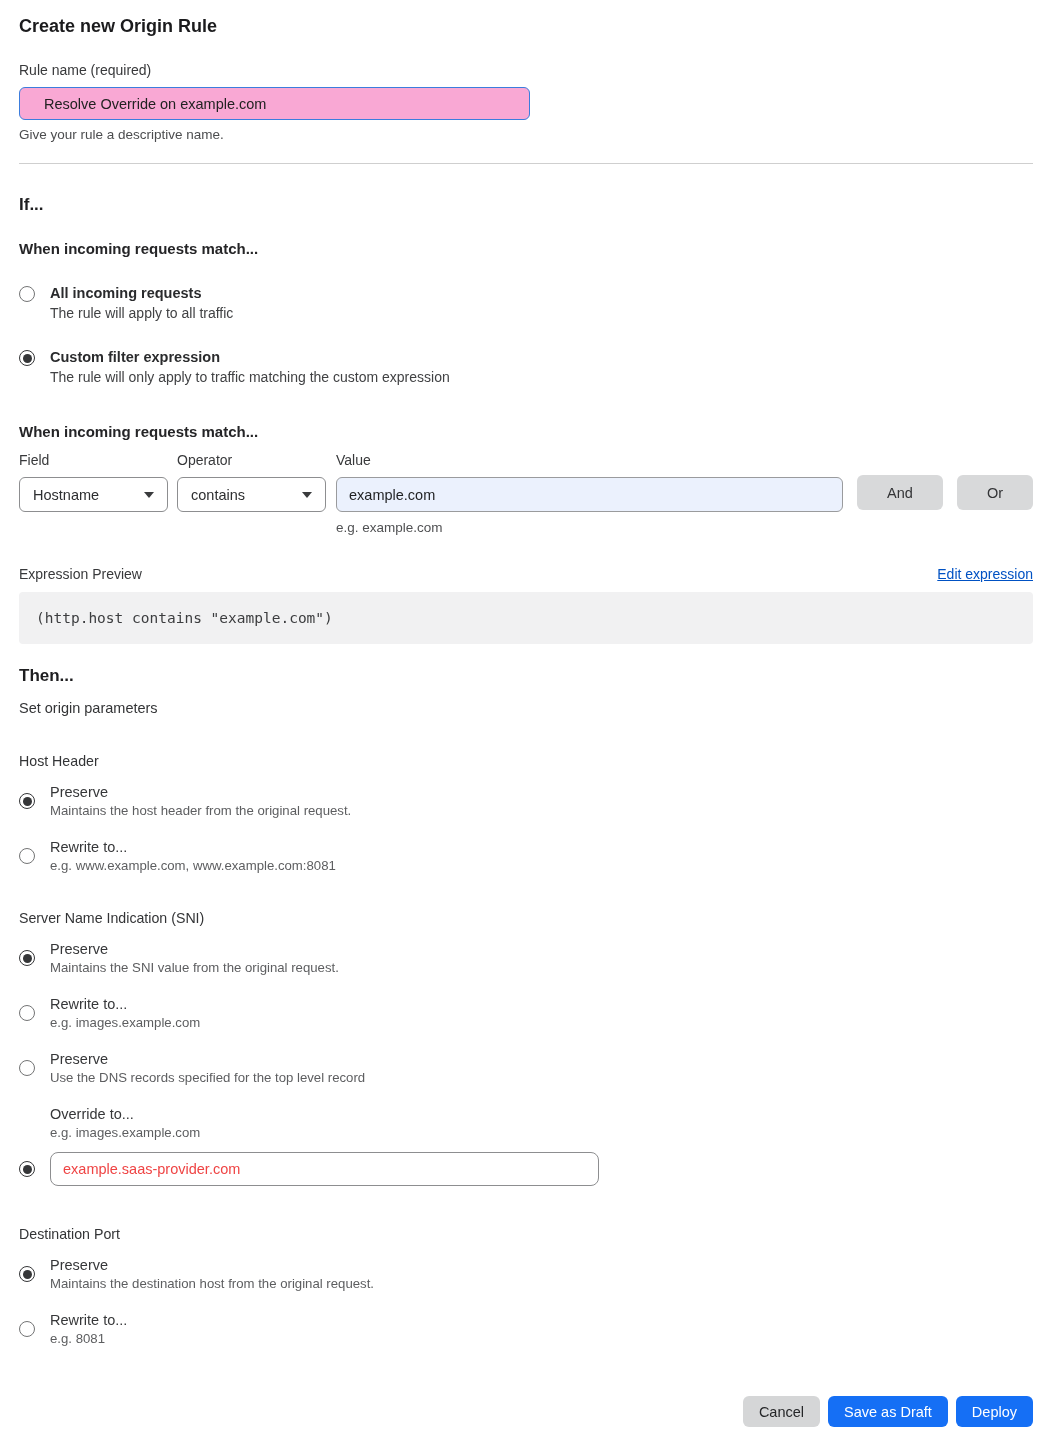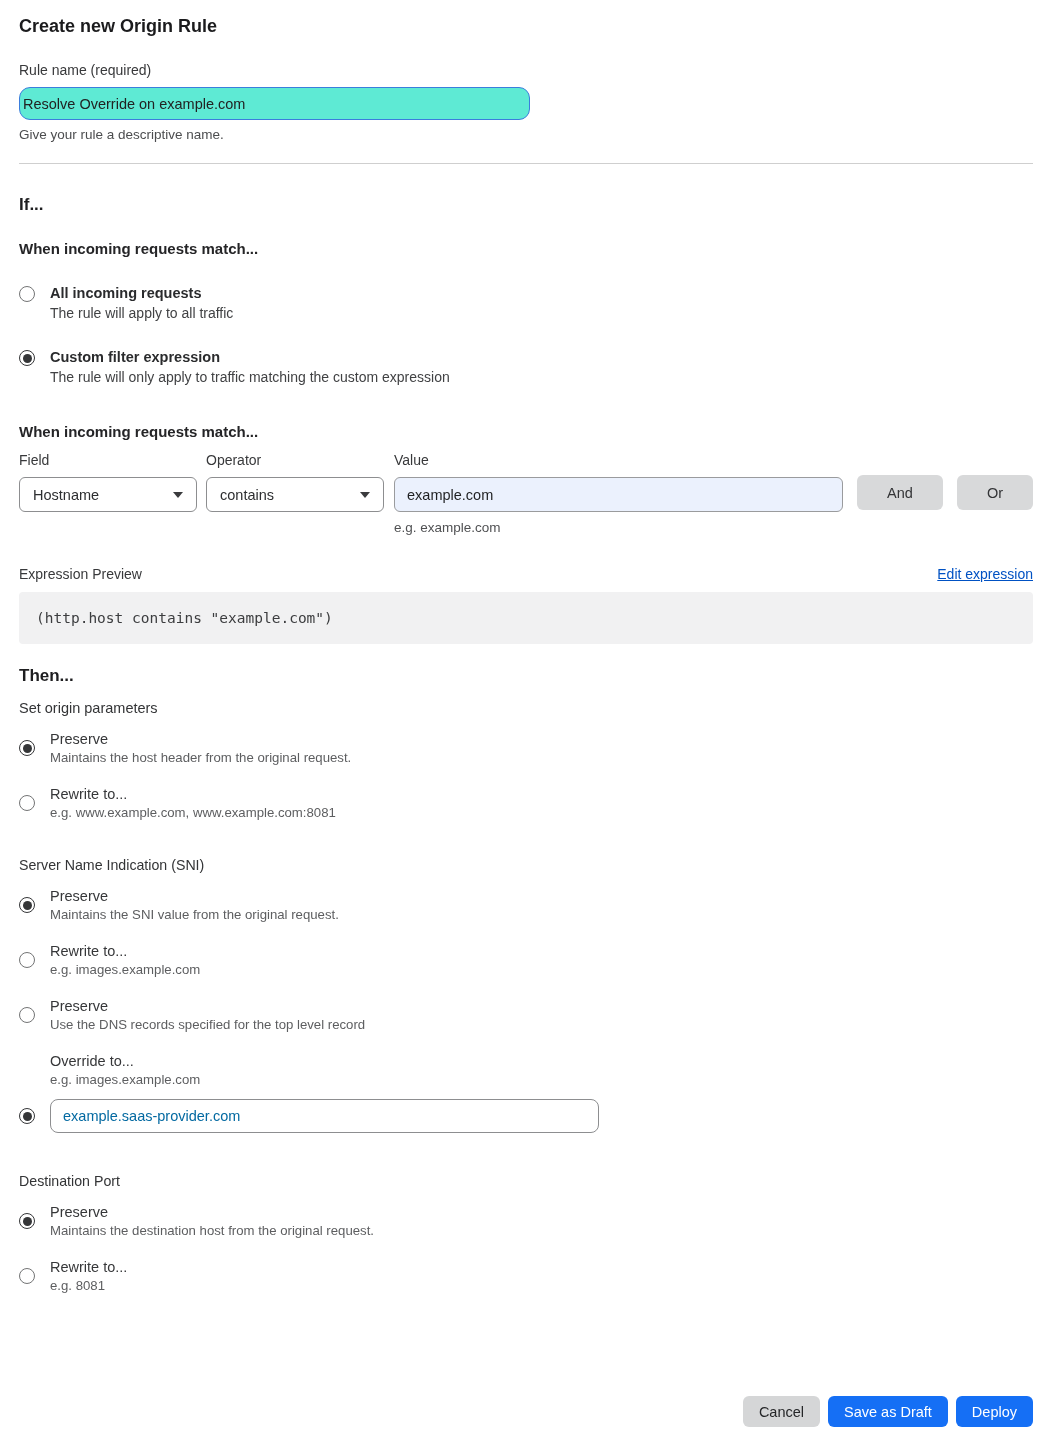--- a/index.html
+++ b/index.html
@@ -14,23 +14,23 @@
   .h1 { font-size:18px; font-weight:700; color:#1b1b1d; }
   .h2 { font-size:17px; font-weight:700; color:#1e1e20; }
   .h3 { font-size:15px; font-weight:700; color:#252527; }
 
   .field-label { font-size:14px; color:#38393b; }
   .helper { font-size:13.5px; color:#4c4d4f; }
 
   .rule-label { margin-top:25px; }
   .rule-input {
     margin-top:9px; width:511px; height:33px;
-    border:1.5px solid #3b7ddd; border-radius:11px;
-    padding:0 3px; font-size:14.5px; color:#222;
-    font-family:"Liberation Sans", sans-serif; outline:none; background:#5eead4;
+    border:1.5px solid #3b7ddd; border-radius:6px;
+    padding:0 24px; font-size:14.5px; color:#222;
+    font-family:"Liberation Sans", sans-serif; outline:none; background:#f9a8d4;
   }
   .rule-helper { margin-top:7px; }
 
   .divider { margin-top:21px; border:none; border-top:1px solid #cfcfcf; width:100%; }
 
   .if-heading { margin-top:23px; }
   .match-heading { margin-top:25px; }
 
   .option { display:flex; align-items:flex-start; margin-top:28px; }
   .option .texts { margin-left:15px; }
@@ -46,21 +46,21 @@
   .radio.checked::after {
     content:''; position:absolute; inset:2.5px; border-radius:50%; background:#353638;
   }
 
   .match-heading-2 { margin-top:38px; }
 
   .filter-row { margin-top:12px; display:flex; align-items:flex-start; }
   .filter-col { display:flex; flex-direction:column; }
   .filter-col .field-label { margin-bottom:9px; }
   .select-box {
-    width:178px; height:35px; border:1px solid #8d8e90; border-radius:6px;
+    width:149px; height:35px; border:1px solid #8d8e90; border-radius:6px;
     display:flex; align-items:center; justify-content:space-between;
     padding:0 13px; font-size:14.5px; color:#2d2e30; background:#fff; cursor:pointer;
   }
   .chevron {
     width:0; height:0;
     border-left:5px solid transparent; border-right:5px solid transparent;
     border-top:6px solid #3a3b3d;
   }
   .col-operator { margin-left:9px; }
   .col-value { margin-left:10px; flex:1; }
@@ -101,21 +101,21 @@
 
   .override-block { margin-top:21px; }
   .override-texts { margin-left:31px; }
   .override-title { font-size:14.5px; color:#363739; }
   .override-helper { margin-top:3px; font-size:13.2px; color:#5d5e60; }
   .override-row { display:flex; align-items:flex-start; margin-top:12px; }
   .override-row .radio { margin-top:9px; }
   .override-input {
     margin-left:15px; width:549px; height:34px;
     border:1px solid #8d8e90; border-radius:8px;
-    padding:0 12px; font-size:14.5px; color:#0369a1;
+    padding:0 12px; font-size:14.5px; color:#ef4444;
     font-family:"Liberation Sans", sans-serif; outline:none; background:#fff;
   }
 
   .spacer { flex:1; }
   .footer { display:flex; justify-content:flex-end; align-items:flex-start; padding-bottom:0; }
   .btn {
     height:31px; padding:0 16px; border:none; border-radius:6px;
     font-size:14.5px; font-family:"Liberation Sans", sans-serif; cursor:pointer;
   }
   .btn-secondary { background:#d5d6d7; color:#252628; }
@@ -184,20 +184,21 @@
 
   <div class="expr-row">
     <span class="expr-label">Expression Preview</span>
     <a class="expr-link">Edit expression</a>
   </div>
   <div class="expr-box">(http.host contains "example.com")</div>
 
   <div class="h2 then-heading">Then...</div>
   <div class="then-sub">Set origin parameters</div>
 
+  <div class="group-label">Host Header</div>
   <div class="t-option">
     <span class="radio checked"></span>
     <div class="texts">
       <div class="t-opt-title">Preserve</div>
       <div class="t-opt-desc">Maintains the host header from the original request.</div>
     </div>
   </div>
   <div class="t-option">
     <span class="radio"></span>
     <div class="texts">

